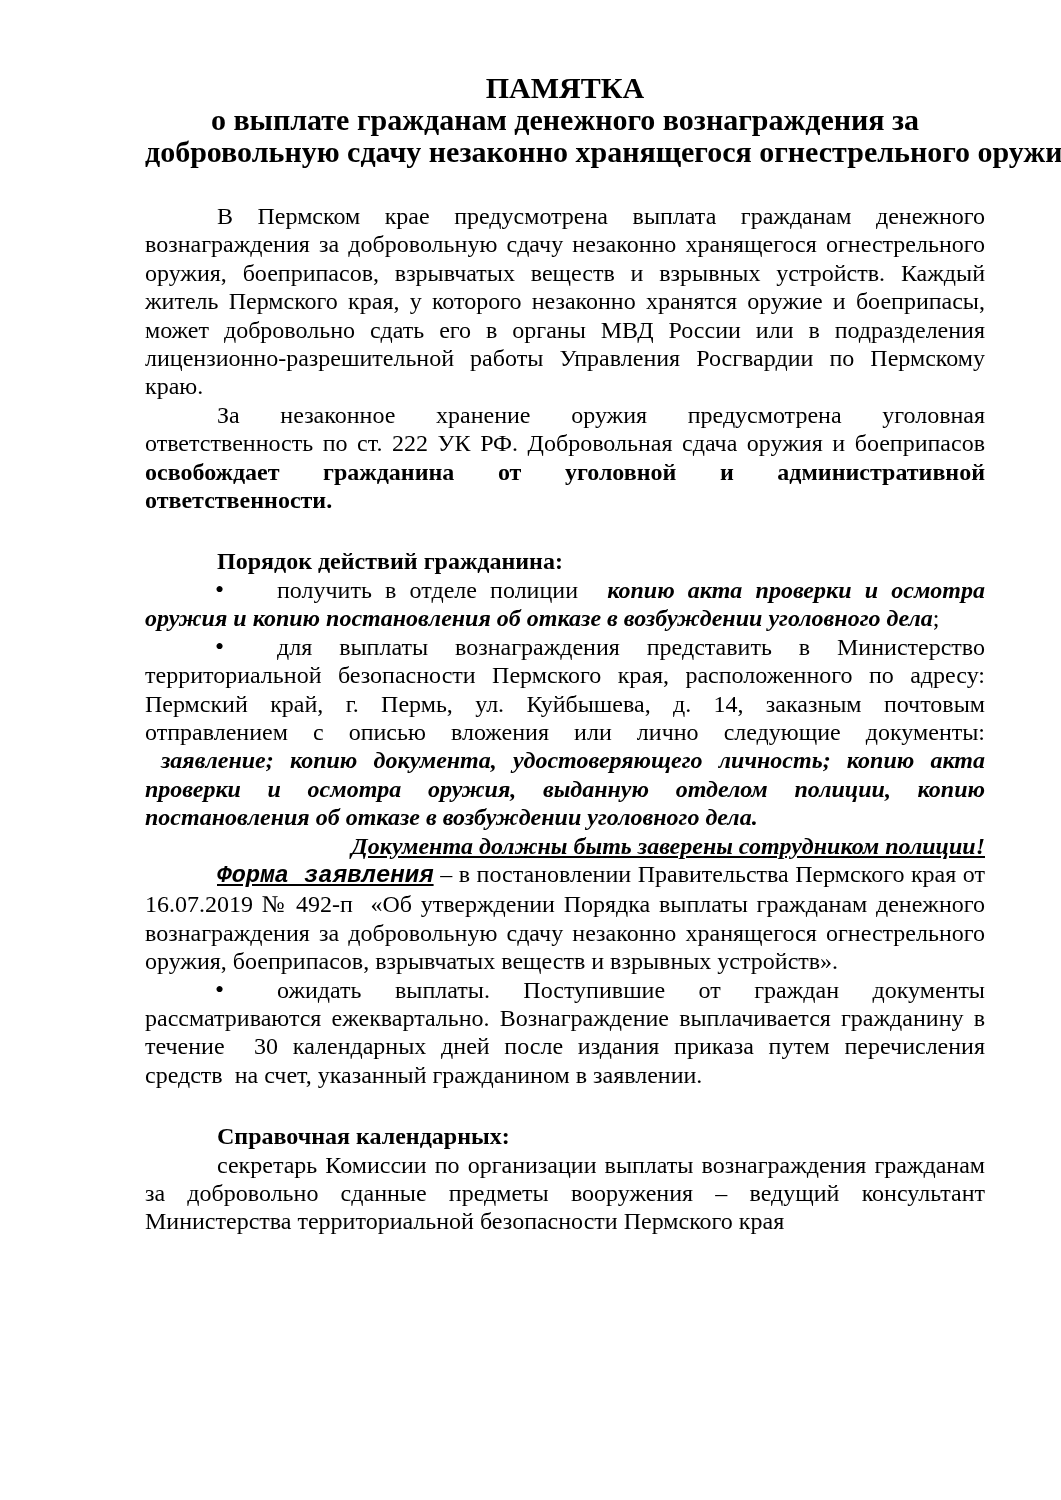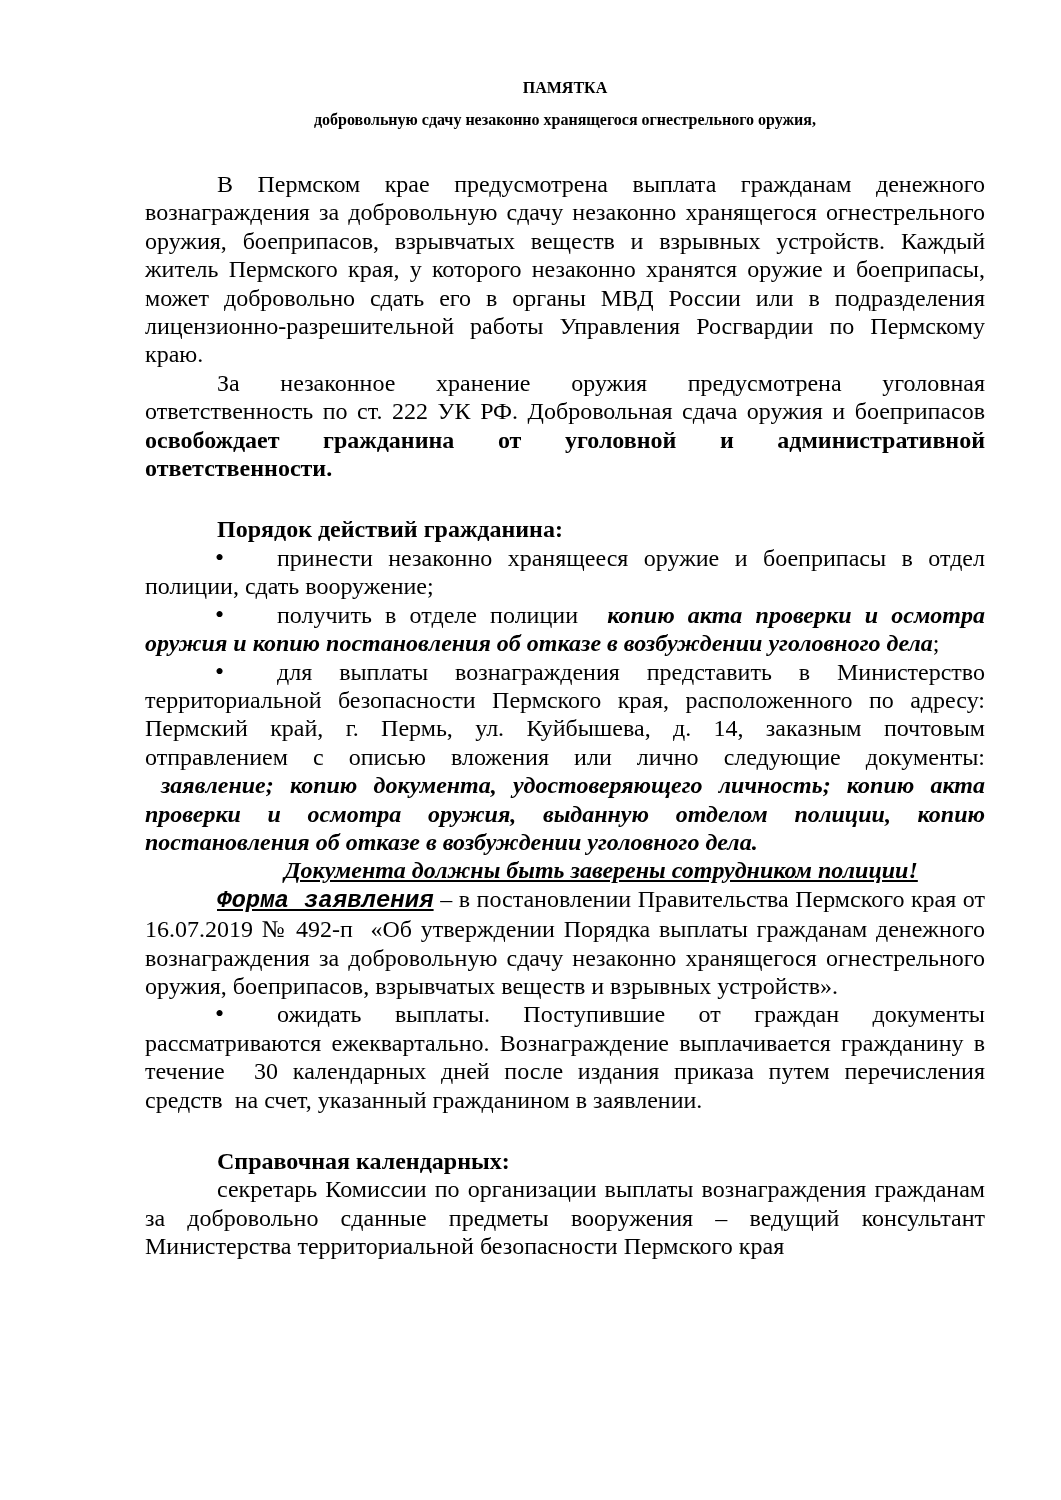--- a/index.html
+++ b/index.html
@@ -16,21 +16,21 @@
     font-family: "Liberation Serif", "DejaVu Serif", serif;
     font-size: 24px;
     line-height: 28.4px;
     box-sizing: border-box;
     padding: 72px 76px 0 145px;
     overflow: hidden;
   }
   .title-block {
     text-align: center;
     font-weight: bold;
-    font-size: 16px;
+    font-size: 30px;
     line-height: 32px;
     margin: 0 0 34px 0;
   }
   .title-line { white-space: nowrap; }
   .para {
     margin: 0;
     text-align: justify;
     text-indent: 72px;
     white-space: pre-wrap;
   }
@@ -53,41 +53,41 @@
   }
   .b  { font-weight: bold; }
   .bi { font-weight: bold; font-style: italic; margin-left: 16px; }
   .biu { font-weight: bold; font-style: italic; text-decoration: underline; font-family: Liberation Mono, monospace; }
   .note-line {
     margin: 0;
     font-weight: bold;
     font-style: italic;
     text-decoration: underline;
     text-indent: 72px;
-    text-align: center;
+    text-align: right;
     white-space: pre-wrap;
   }
 </style>
 </head>
 <body>
 
 <div class="page">
 
   <div class="title-block">
     <div class="title-line">ПАМЯТКА</div>
+    <div class="title-line">о выплате гражданам денежного вознаграждения за</div>
     <div class="title-line">добровольную сдачу незаконно хранящегося огнестрельного оружия,</div>
   </div>
 
   <p class="para"><span>В Пермском крае предусмотрена выплата гражданам денежного вознаграждения за добровольную сдачу незаконно хранящегося огнестрельного оружия, боеприпасов, взрывчатых веществ и взрывных устройств. Каждый житель Пермского края, у которого незаконно хранятся оружие и боеприпасы, может добровольно сдать его в органы МВД России или в подразделения лицензионно-разрешительной работы Управления Росгвардии по Пермскому краю.</span></p>
 
   <p class="para"><span>За незаконное хранение оружия предусмотрена уголовная ответственность по ст. 222 УК РФ. Добровольная сдача оружия и боеприпасов </span><span class="b">освобождает гражданина от уголовной и административной ответственности.</span></p>
 
   <p class="section-heading">Порядок действий гражданина:</p>
 
-  <p class="bullet-para"><span class="blt">•</span><span>принести незаконно хранящееся оружие и боеприпасы в отдел полиции, сдать вооружение;</span></p>
 
   <p class="bullet-para"><span class="blt">•</span><span>получить в отделе полиции </span><span class="bi">копию акта проверки и осмотра оружия и копию постановления об отказе в возбуждении уголовного дела</span><span>;</span></p>
 
   <p class="bullet-para"><span class="blt">•</span><span>для выплаты вознаграждения представить в Министерство территориальной безопасности Пермского края, расположенного по адресу: Пермский край, г. Пермь, ул. Куйбышева, д. 14, заказным почтовым отправлением с описью вложения или лично следующие документы: </span><span class="bi">заявление; копию документа, удостоверяющего личность; копию акта проверки и осмотра оружия, выданную отделом полиции, копию постановления об отказе в возбуждении уголовного дела.</span></p>
 
   <p class="note-line">Документа должны быть заверены сотрудником полиции!</p>
 
   <p class="para"><span class="biu">Форма заявления</span><span> – в постановлении Правительства Пермского края от 16.07.2019 № 492-п  «Об утверждении Порядка выплаты гражданам денежного вознаграждения за добровольную сдачу незаконно хранящегося огнестрельного оружия, боеприпасов, взрывчатых веществ и взрывных устройств».</span></p>
 
   <p class="bullet-para"><span class="blt">•</span><span>ожидать выплаты. Поступившие от граждан документы рассматриваются ежеквартально. Вознаграждение выплачивается гражданину в течение  30 календарных дней после издания приказа путем перечисления средств  на счет, указанный гражданином в заявлении.</span></p>

